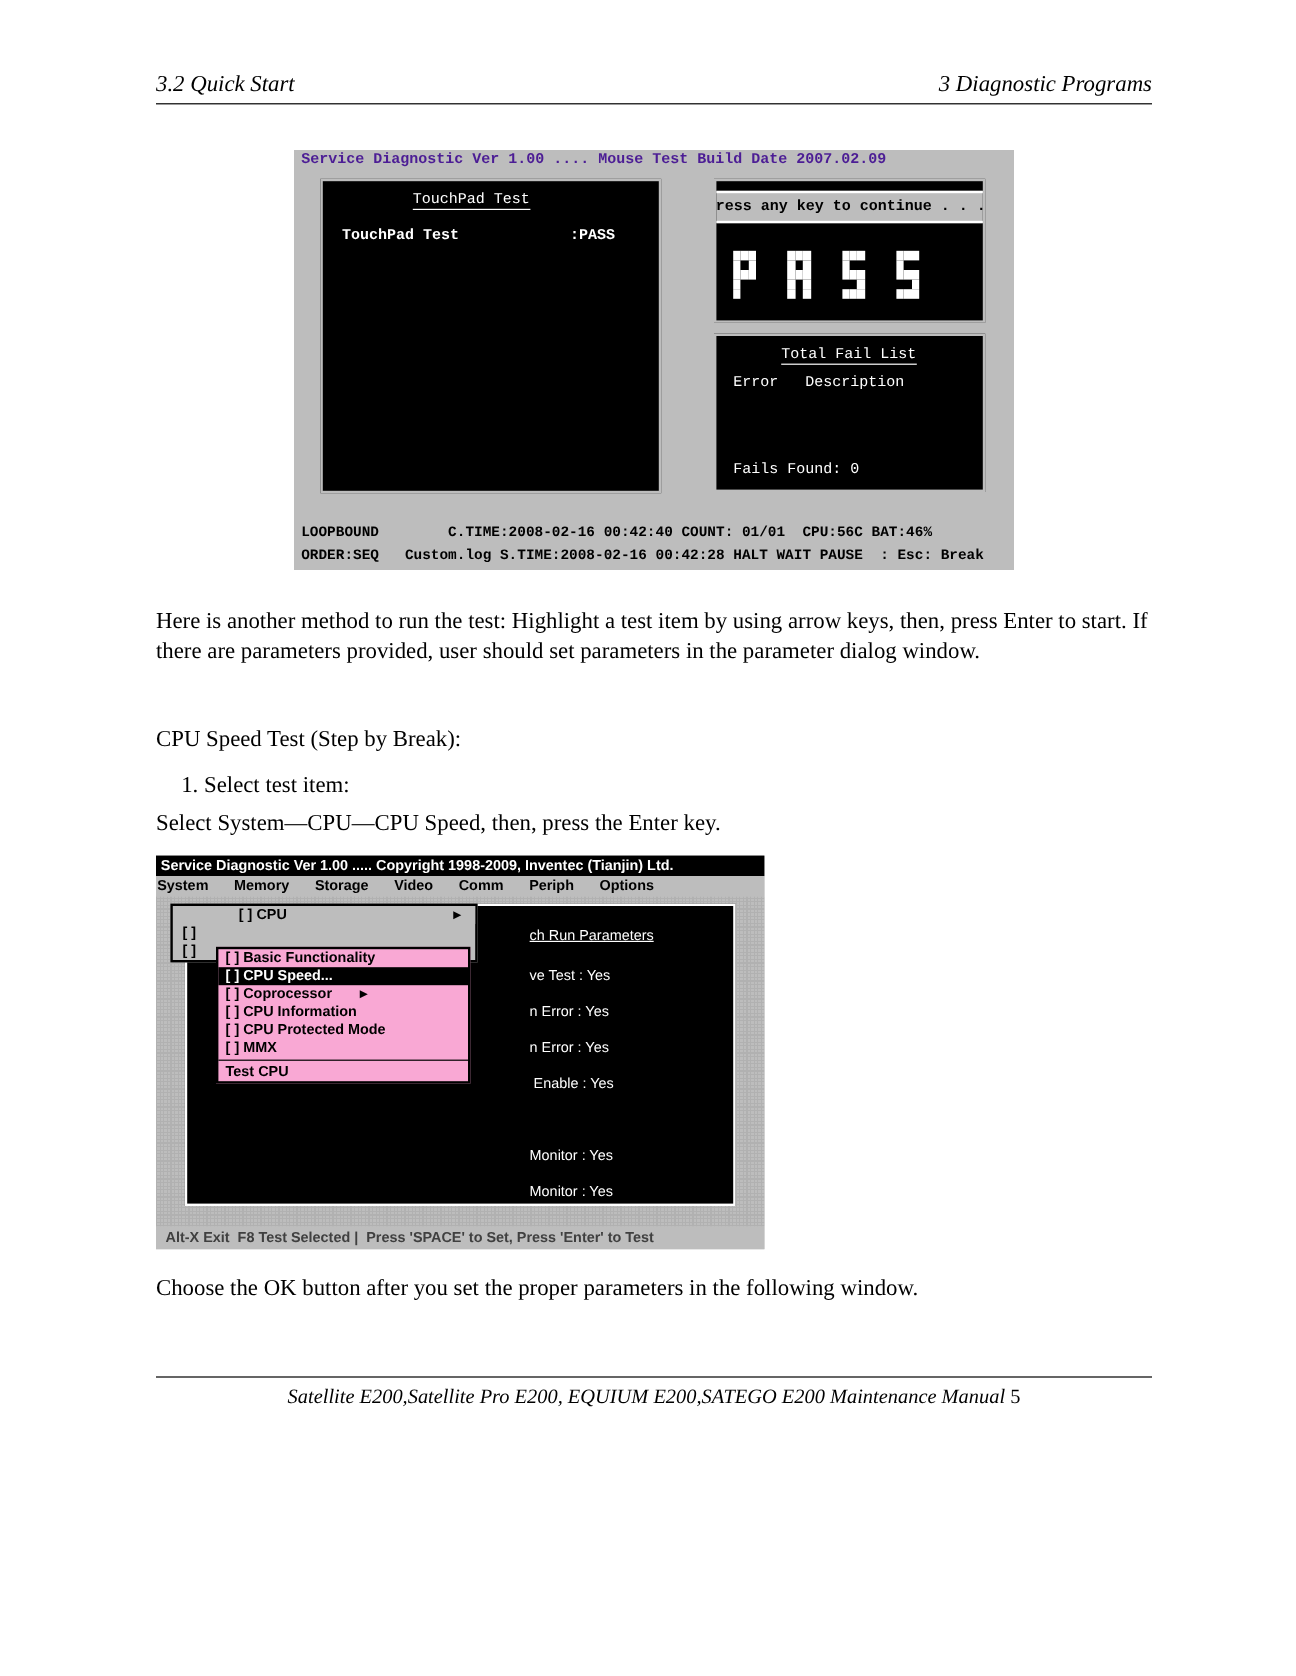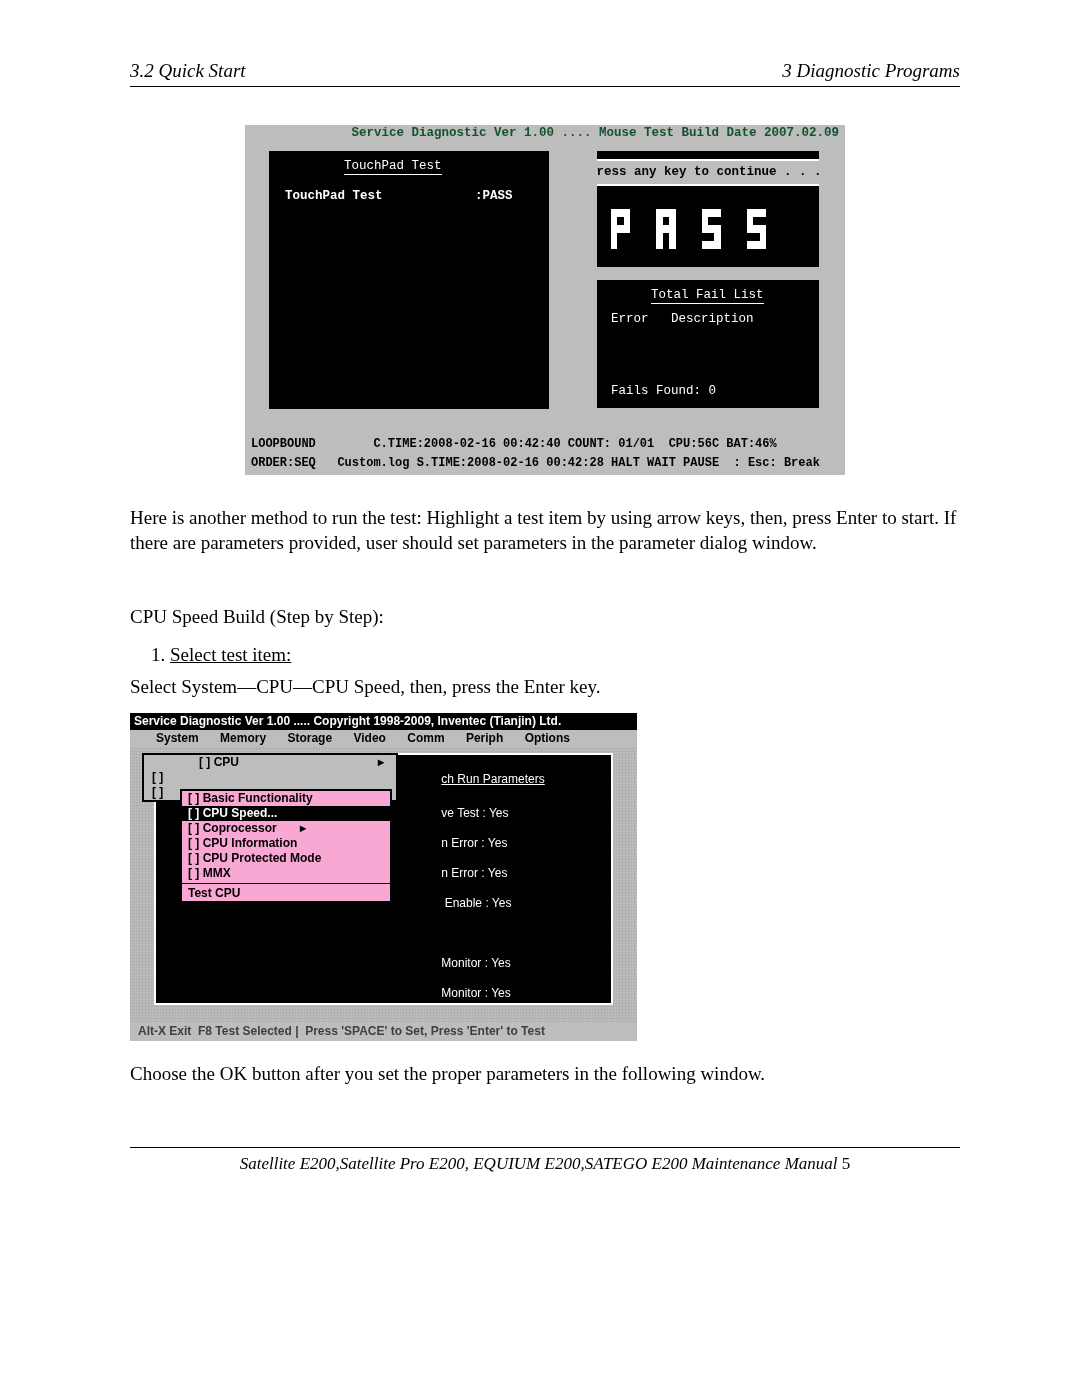--- a/index.html
+++ b/index.html
@@ -32,25 +32,24 @@
     width: 600px;
     margin: 0 auto 30px auto;
     font-family: "Courier New", monospace;
     font-size: 12.5px;
     color: #fff;
     background: #bdbdbd;
     line-height: 1.25;
   }
   .shot1 .titlebar {
     background: #bdbdbd;
-    color: #14532d;
+    color: #4c1d95;
     padding: 1px 6px;
     font-weight: bold;
     white-space: pre;
-    text-align: right;
   }
   .shot1 .canvas {
     position: relative;
     height: 288px;
     background: #bdbdbd;
     padding: 6px 8px 0 8px;
   }
   .shot1 .leftpanel {
     position: absolute;
     left: 22px;
@@ -148,21 +147,20 @@
     margin: 6px 0 14px 0;
     line-height: 1.35;
     font-size: 19px;
   }
   .spacer { height: 28px; }
 
   
   ol.steps {
     margin: 4px 0 0 0;
     padding-left: 40px;
-    text-decoration: underline;
   }
   ol.steps li {
     margin-bottom: 12px;
     font-size: 19px;
   }
 
   
   .shot2 {
     width: 507px;
     margin: 2px 0 20px 0;
@@ -175,21 +173,21 @@
   .shot2 .titlebar {
     background: #000;
     color: #fff;
     padding: 1px 4px;
     white-space: pre;
     font-weight: bold;
   }
   .shot2 .menubar {
     background: #bdbdbd;
     color: #000;
-    padding: 1px 26px;
+    padding: 1px 1px;
     font-weight: bold;
   }
   .shot2 .menubar span { margin-right: 18px; }
   .shot2 .canvas {
     position: relative;
     height: 275px;
     background: #bdbdbd;
     overflow: hidden;
   }
   
@@ -533,21 +531,21 @@
       </div>
     </div>
     <div class="status">LOOPBOUND        C.TIME:2008-02-16 00:42:40 COUNT: 01/01  CPU:56C BAT:46%</div>
     <div class="status">ORDER:SEQ   Custom.log S.TIME:2008-02-16 00:42:28 HALT WAIT PAUSE  : Esc: Break</div>
   </div>
 
   <p class="body-text">Here is another method to run the test: Highlight a test item by using arrow keys, then, press Enter to start. If there are parameters provided, user should set parameters in the parameter dialog window.</p>
 
   <div class="spacer"></div>
 
-  <p class="body-text">CPU Speed Build (Step by Step):</p>
+  <p class="body-text">CPU Speed Test (Step by Break):</p>
 
   <ol class="steps">
     <li>Select test item:</li>
   </ol>
 
   <p class="body-text" style="margin-top:-4px;">Select System—CPU—CPU Speed, then, press the Enter key.</p>
 
   <div class="shot2">
     <div class="titlebar">Service Diagnostic Ver 1.00 ..... Copyright 1998-2009, Inventec (Tianjin) Ltd.</div>
     <div class="menubar">

